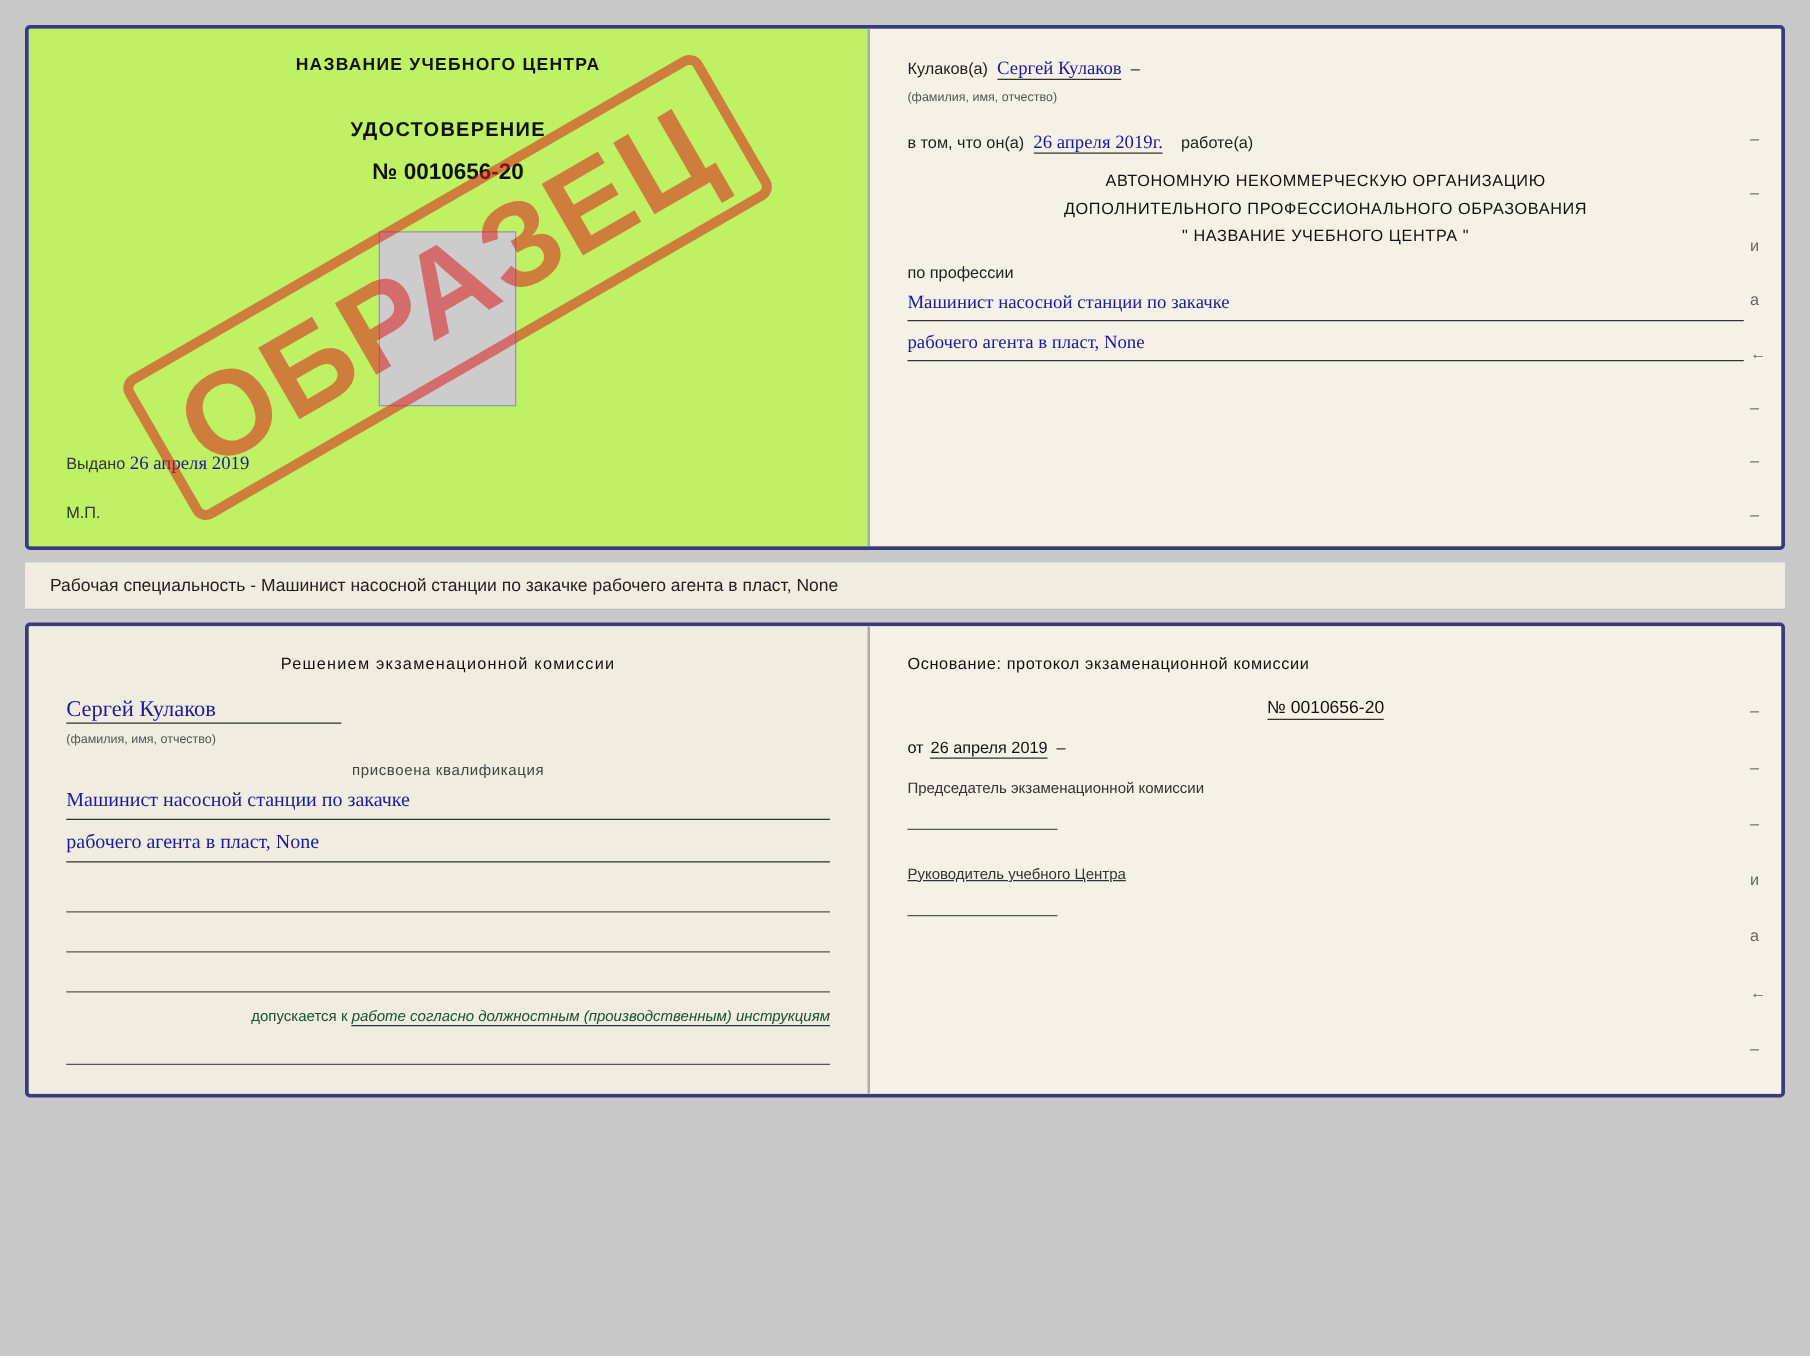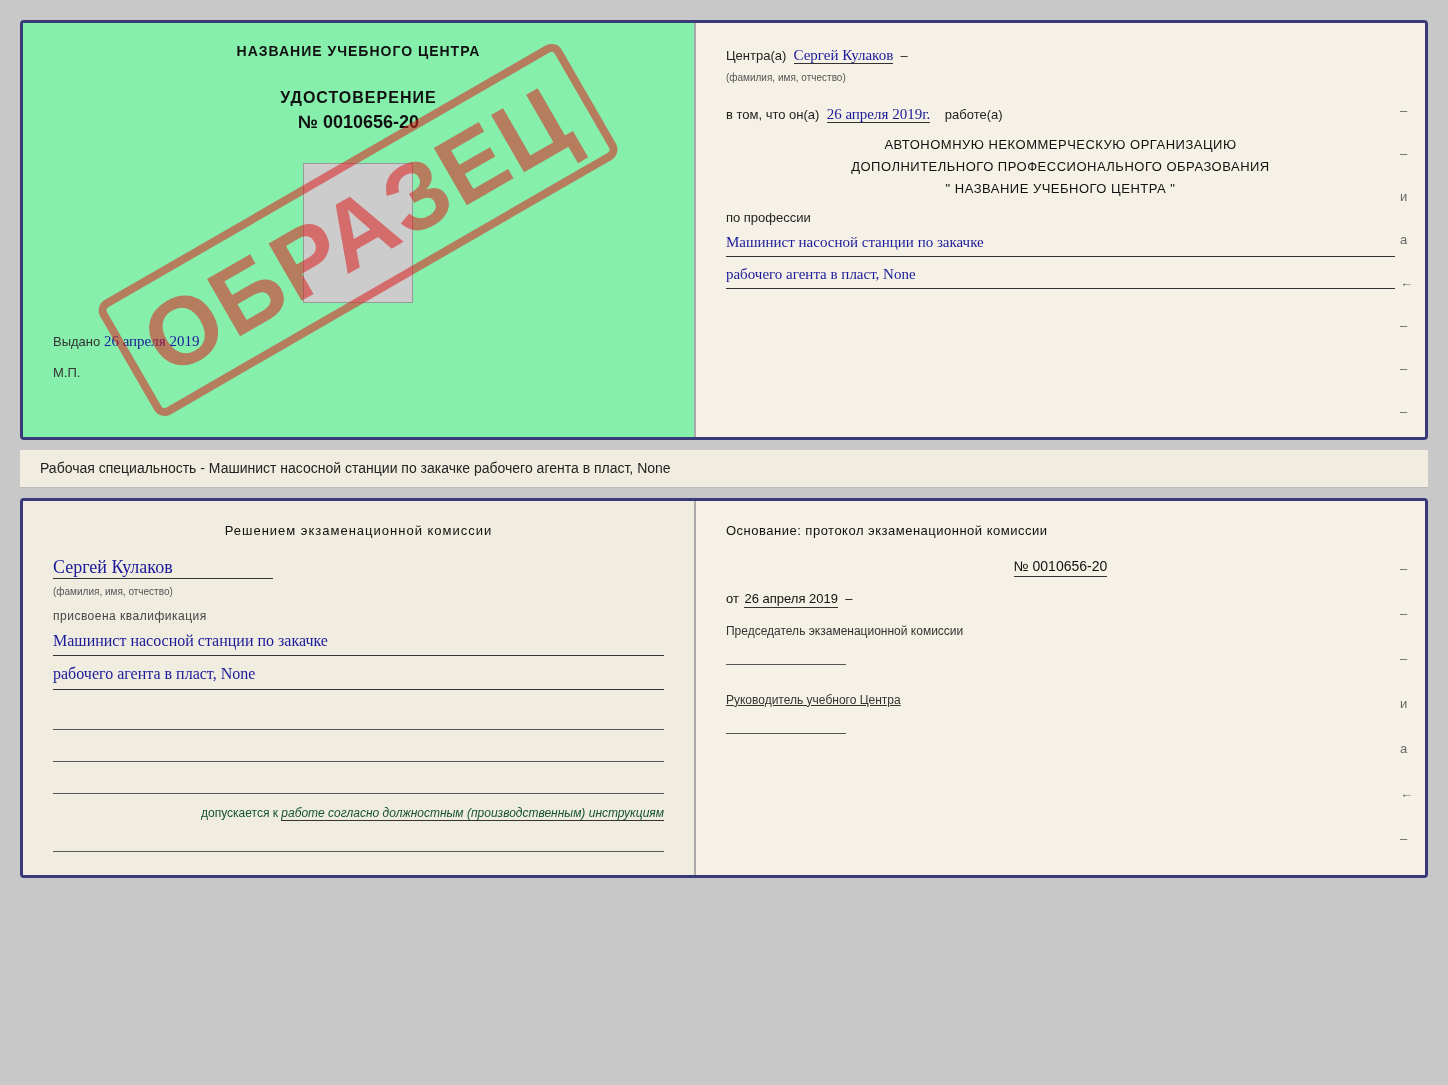--- a/index.html
+++ b/index.html
@@ -26,24 +26,25 @@
       overflow: hidden;
       position: relative;
       min-height: 420px;
     }
 
     .doc-left {
       width: 48%;
       border-right: 2px solid #aaa;
       padding: 20px 30px;
       position: relative;
-      background: #86efac;
+      background: #bef264;
       display: flex;
       flex-direction: column;
       align-items: center;
+      justify-content: space-between;
     }
 
     .doc-right {
       width: 52%;
       padding: 20px 30px;
       background: #f5f1e6;
       position: relative;
     }
 
     .center-title {
@@ -241,20 +242,21 @@
     }
 
     .name-sublabel {
       font-size: 10px;
       color: #555;
     }
 
     .assigned-label {
       font-size: 12px;
       color: #444;
+      text-align: center;
       margin: 10px 0 4px 0;
       letter-spacing: 0.5px;
     }
 
     .qual-text {
       font-family: 'Segoe Script', 'Brush Script MT', cursive;
       color: #1a1a9a;
       font-size: 16px;
       border-bottom: 1px solid #333;
       display: block;
@@ -365,21 +367,21 @@
         <span>Выдано</span>
         <span class="handwritten">26 апреля 2019</span>
       </div>
 
       <div class="mp-line">М.П.</div>
     </div>
 
     <div class="doc-right">
 
       <div class="right-line">
-        <span>Центра(а)</span>&nbsp;
+        <span>Кулаков(а)</span>&nbsp;
         <span class="handwritten">Сергей Кулаков</span>
         &nbsp;<span>–</span>
         <br><span class="small-label">(фамилия, имя, отчество)</span>
       </div>
 
       <div class="right-line" style="margin-top:14px;">
         <span>в том, что он(а)</span>&nbsp;
         <span class="handwritten">26 апреля 2019г.</span>
         &nbsp;&nbsp;
         <span>работе(а)</span>

